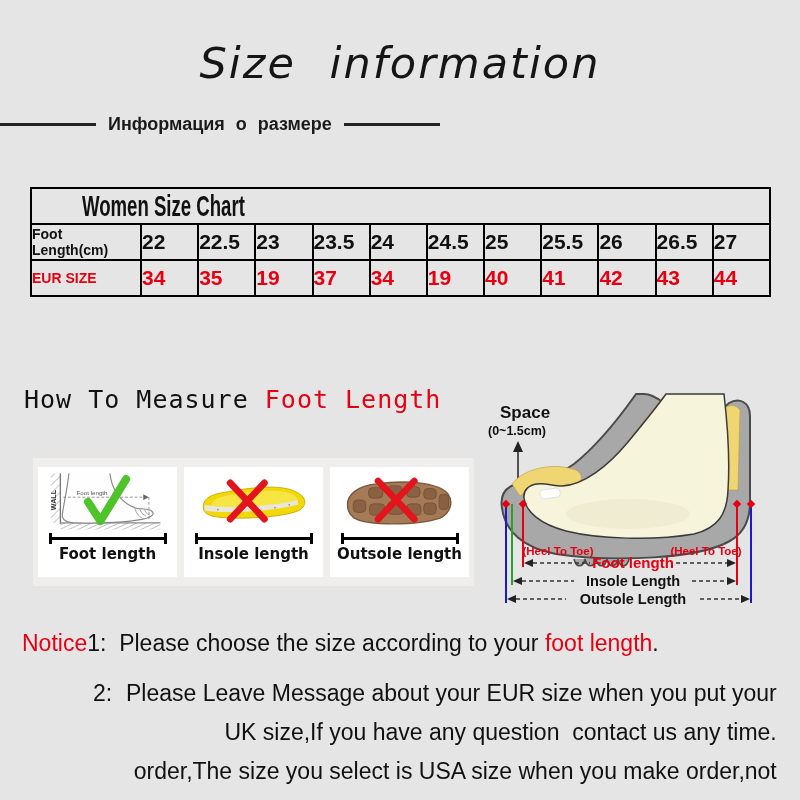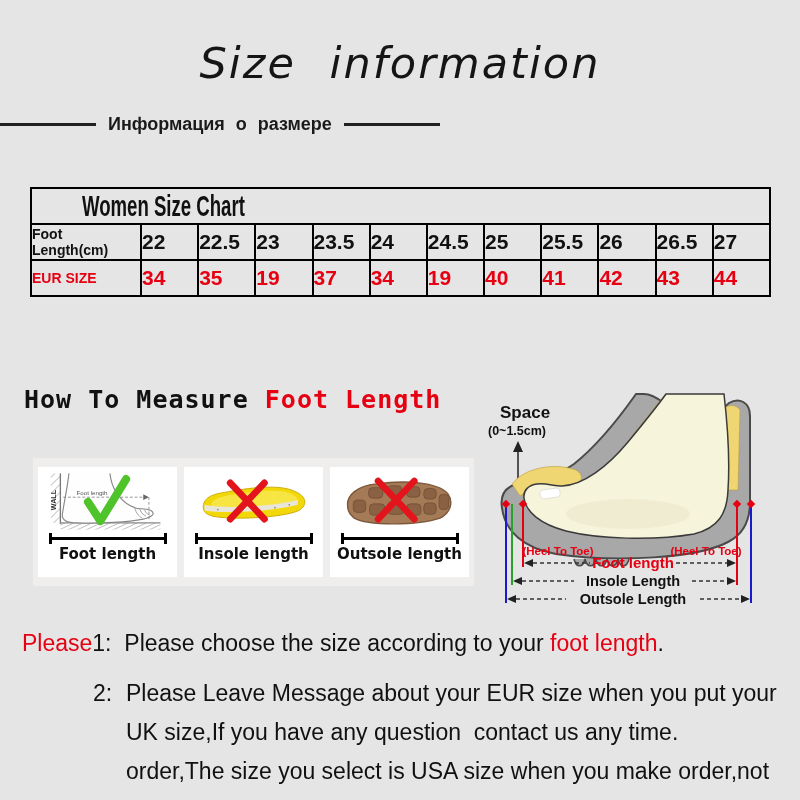--- a/index.html
+++ b/index.html
@@ -22,21 +22,21 @@
                       padding:0;height:34px;overflow:hidden;}
   td.tbl-title{height:33px;}
   td.tbl-title span{display:inline-block;transform:scaleX(0.62);transform-origin:center;
                     font-weight:bold;font-size:30px;letter-spacing:0;white-space:nowrap;}
   td.row-label{font-size:14px;font-weight:bold;}
   td.cell{font-size:21px;font-weight:bold;}
   .red{color:#e60012;}
 
   
   .measure-heading{position:absolute;left:24px;top:385px;
-                   font-family:"DejaVu Sans Mono",monospace;font-weight:bold;
+                   font-family:"DejaVu Sans Mono",monospace;font-weight:normal;
                    font-size:25px;letter-spacing:1px;white-space:pre;}
 
   
   .cards-panel{position:absolute;left:33px;top:458px;width:441px;height:128px;
                background:#f0eeec;display:flex;align-items:center;
                justify-content:space-between;padding:0 5px;box-sizing:border-box;}
   .card{width:139px;height:110px;background:#fff;display:flex;flex-direction:column;
         align-items:center;padding:3px 7px 5px;box-sizing:border-box;}
   .card svg{width:120px;height:62px;flex:0 0 auto;}
   .bracket{width:112px;height:11px;border-left:3px solid #000;border-right:3px solid #000;
@@ -45,21 +45,21 @@
   .card-label{font-family:"DejaVu Sans",sans-serif;font-size:15px;font-weight:600;
               margin-top:1px;color:#111;}
 
   
   .foot-diagram{position:absolute;left:478px;top:390px;}
 
   
   .notice1{position:absolute;left:22px;top:630px;font-size:23px;white-space:pre;color:#111;}
   .notice2{position:absolute;left:93px;top:674px;font-size:23px;display:flex;color:#111;}
   .notice2 .num{width:33px;flex:0 0 auto;line-height:39px;}
-  .notice-line{white-space:pre;line-height:39px;}
+  .notice-line{white-space:pre;line-height:39px;text-align:right;}
 </style>
 </head>
 <body>
 
 <div class="page">
 
   <div class="title">Size information</div>
   <div class="subtitle">
     <span class="line"></span>
     <span class="sub-text">Информация о размере</span>
@@ -236,21 +236,21 @@
 
     <g stroke="#333" stroke-width="1.3" stroke-dasharray="4,3">
       <line x1="31" y1="209" x2="88" y2="209"></line>
       <line x1="222" y1="209" x2="270" y2="209"></line>
     </g>
     <polygon points="29,209 38,205 38,213" fill="#222"></polygon>
     <polygon points="272,209 263,205 263,213" fill="#222"></polygon>
     <text x="155" y="214" text-anchor="middle" font-size="14.5" font-weight="bold" fill="#111" font-family="Liberation Sans,sans-serif">Outsole Length</text>
   </svg>
 
-  <div class="notice1"><span class="red">Please</span><span>1:</span><span>  </span><span>Please choose the size according to your </span><span class="red">foot length</span><span>.</span></div>
+  <div class="notice1"><span class="red">Notice</span><span>1:</span><span>  </span><span>Please choose the size according to your </span><span class="red">foot length</span><span>.</span></div>
 
   <div class="notice2">
     <span class="num">2:</span>
     <span>
       <div class="notice-line">Please Leave Message about your EUR size when you put your</div>
       <div class="notice-line">UK size,If you have any question  contact us any time.</div>
       <div class="notice-line">order,The size you select is USA size when you make order,not</div>
     </span>
   </div>
 

